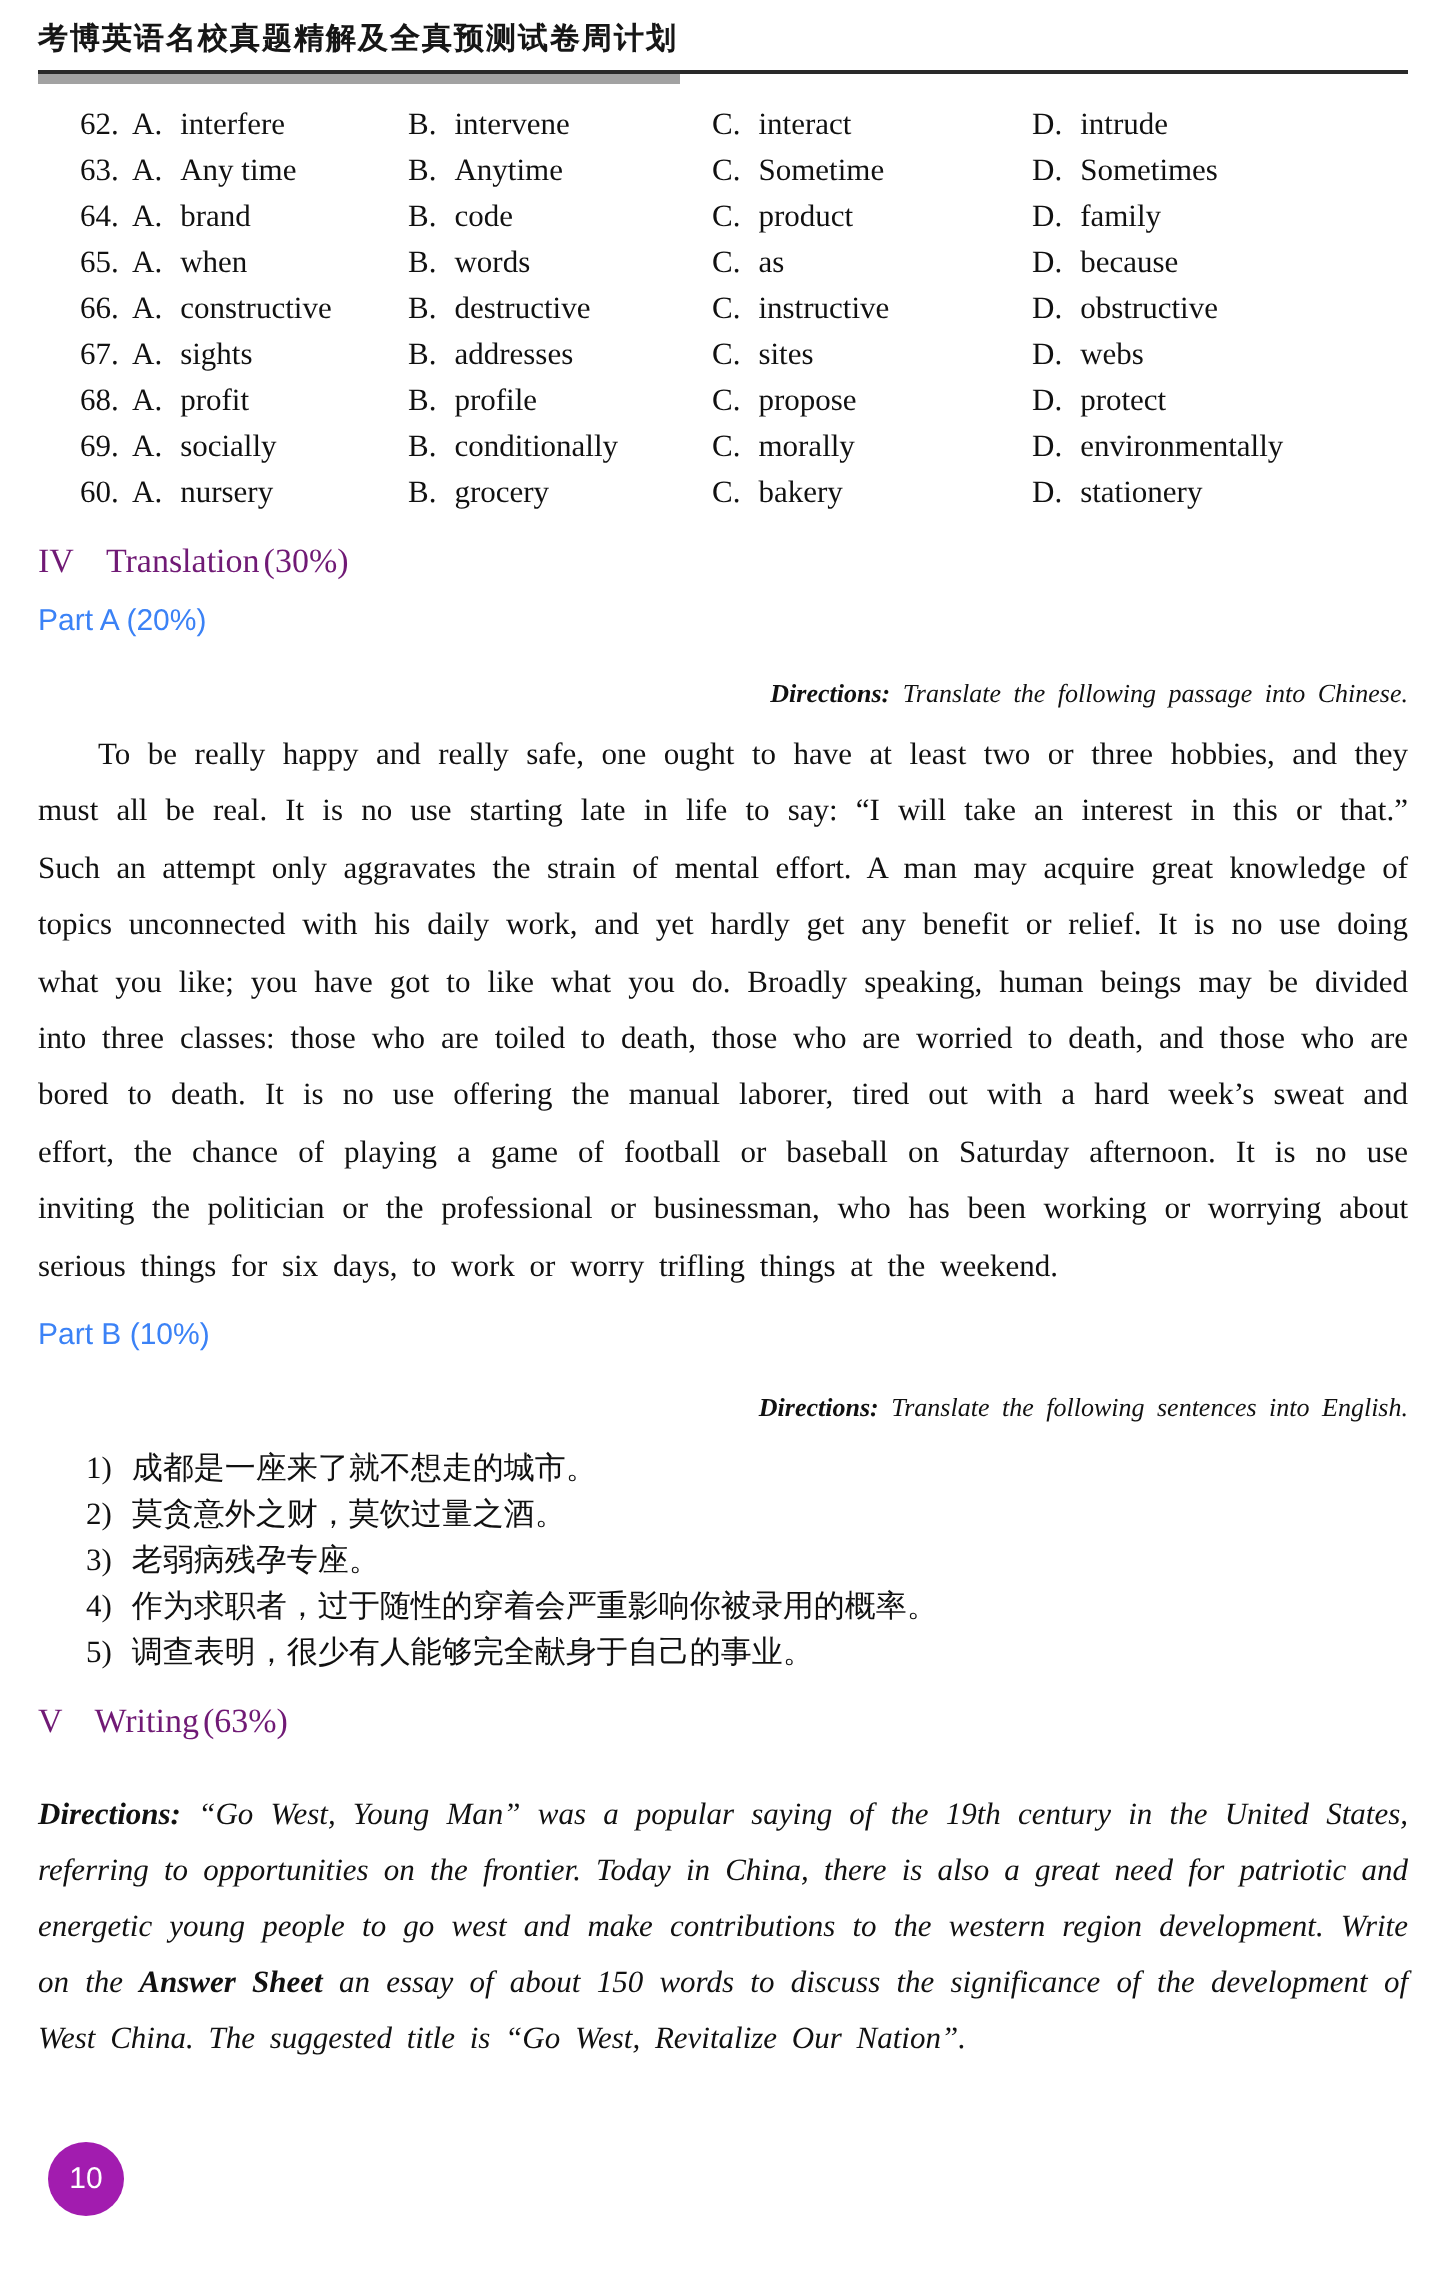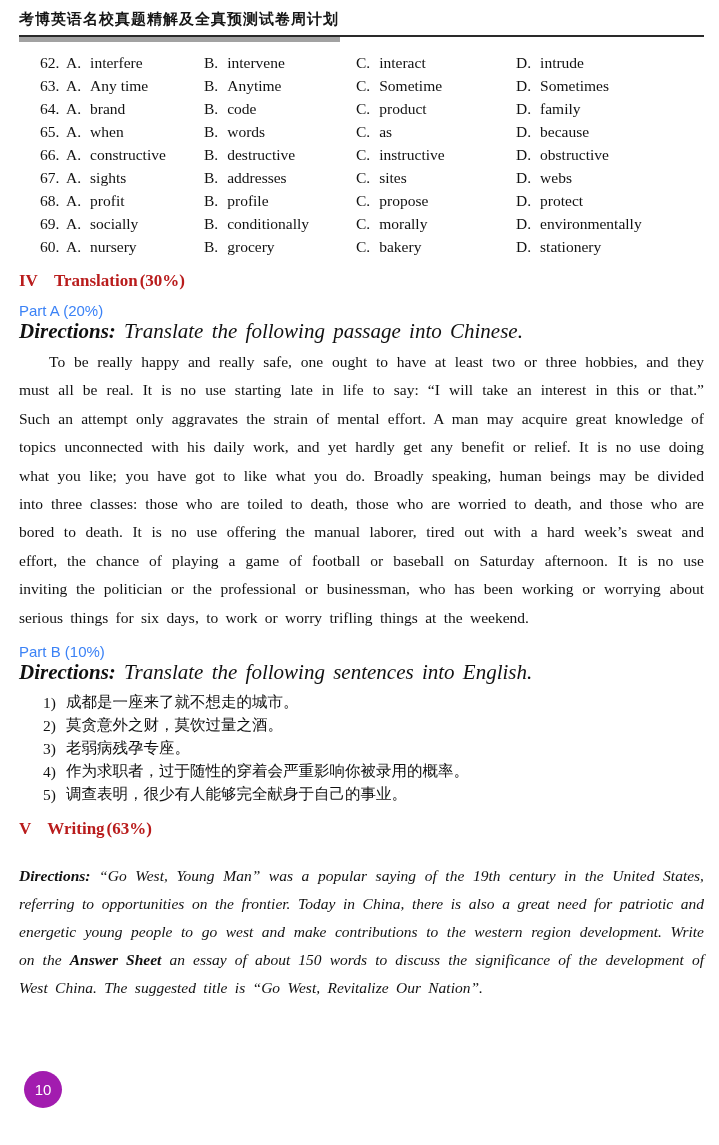--- a/index.html
+++ b/index.html
@@ -43,38 +43,39 @@
     height: 23px;
     align-items: center;
     font-size: 15.5px;
     white-space: nowrap;
   }
   .opt-letter { margin-right: 9px; }
   
   .sec-heading {
     margin-top: 13px;
     font-size: 17px;
-    font-weight: bold;
-    color: #b91c1c;
+    font-weight: normal;
+    color: #701a75;
   }
   .sec-heading .sec-num { margin-right: 16px; }
   .sec-heading .sec-pct { margin-left: 2px; }
   .part-label {
     font-family: "Liberation Sans", "DejaVu Sans", sans-serif;
     font-size: 15px;
     margin-top: 11px;
     color: #3b82f6;
   }
   
   .directions {
-    margin-top: 0;
+    margin-top: 16px;
     font-style: italic;
-    font-size: 21px;
+    font-size: 13px;
     word-spacing: 3px;
     line-height: 24px;
+    text-align: right;
   }
   .directions b { font-weight: bold; }
   
   .passage {
     margin-top: 5px;
     font-size: 15.5px;
     line-height: 28.4px;
     text-align: justify;
     text-indent: 30px;
     word-spacing: 3.5px;

